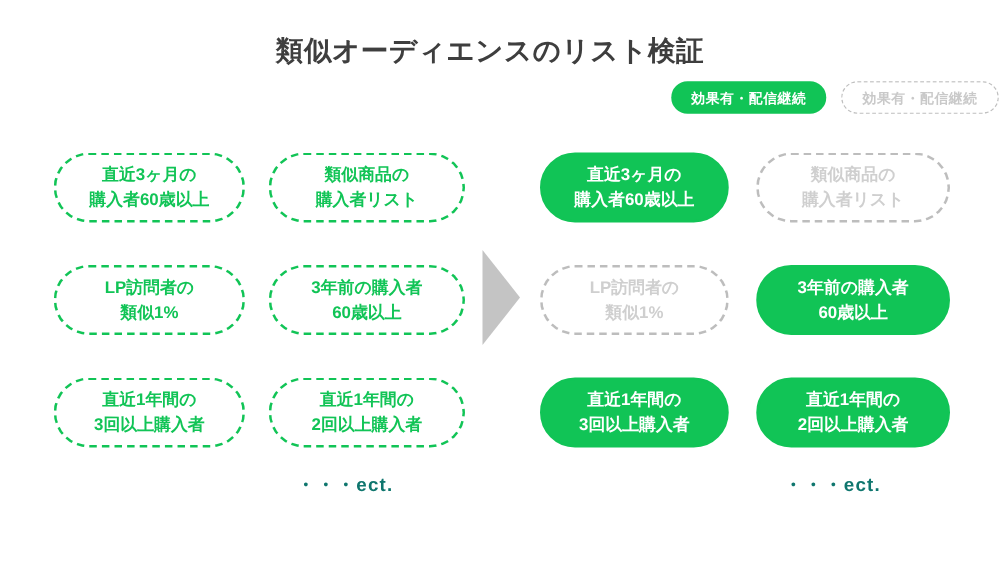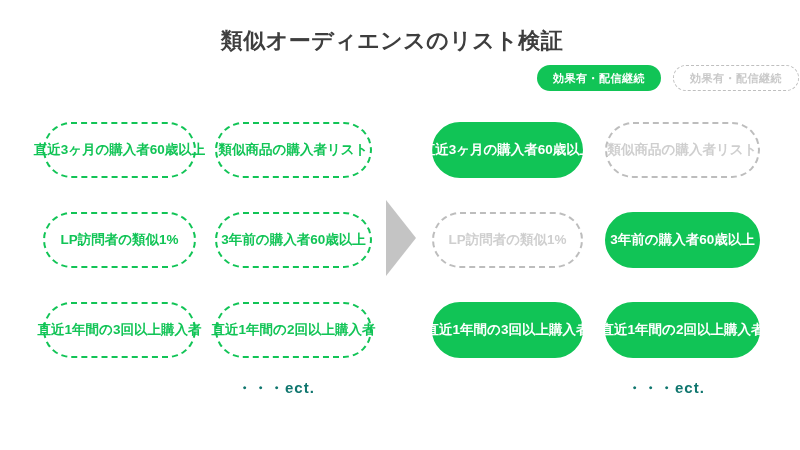--- a/index.html
+++ b/index.html
@@ -67,20 +67,21 @@
   
   .board {
     position: absolute;
     inset: 0;
   }
   .pill {
     position: absolute;
     box-sizing: border-box;
     border-radius: 30px;
     display: flex;
+    flex-direction: column;
     align-items: center;
     justify-content: center;
     font-size: 13.5px;
     font-weight: bold;
     line-height: 1.45;
     text-align: center;
     white-space: nowrap;
     height: 56px;
   }
   .pill .line { display: block; }

